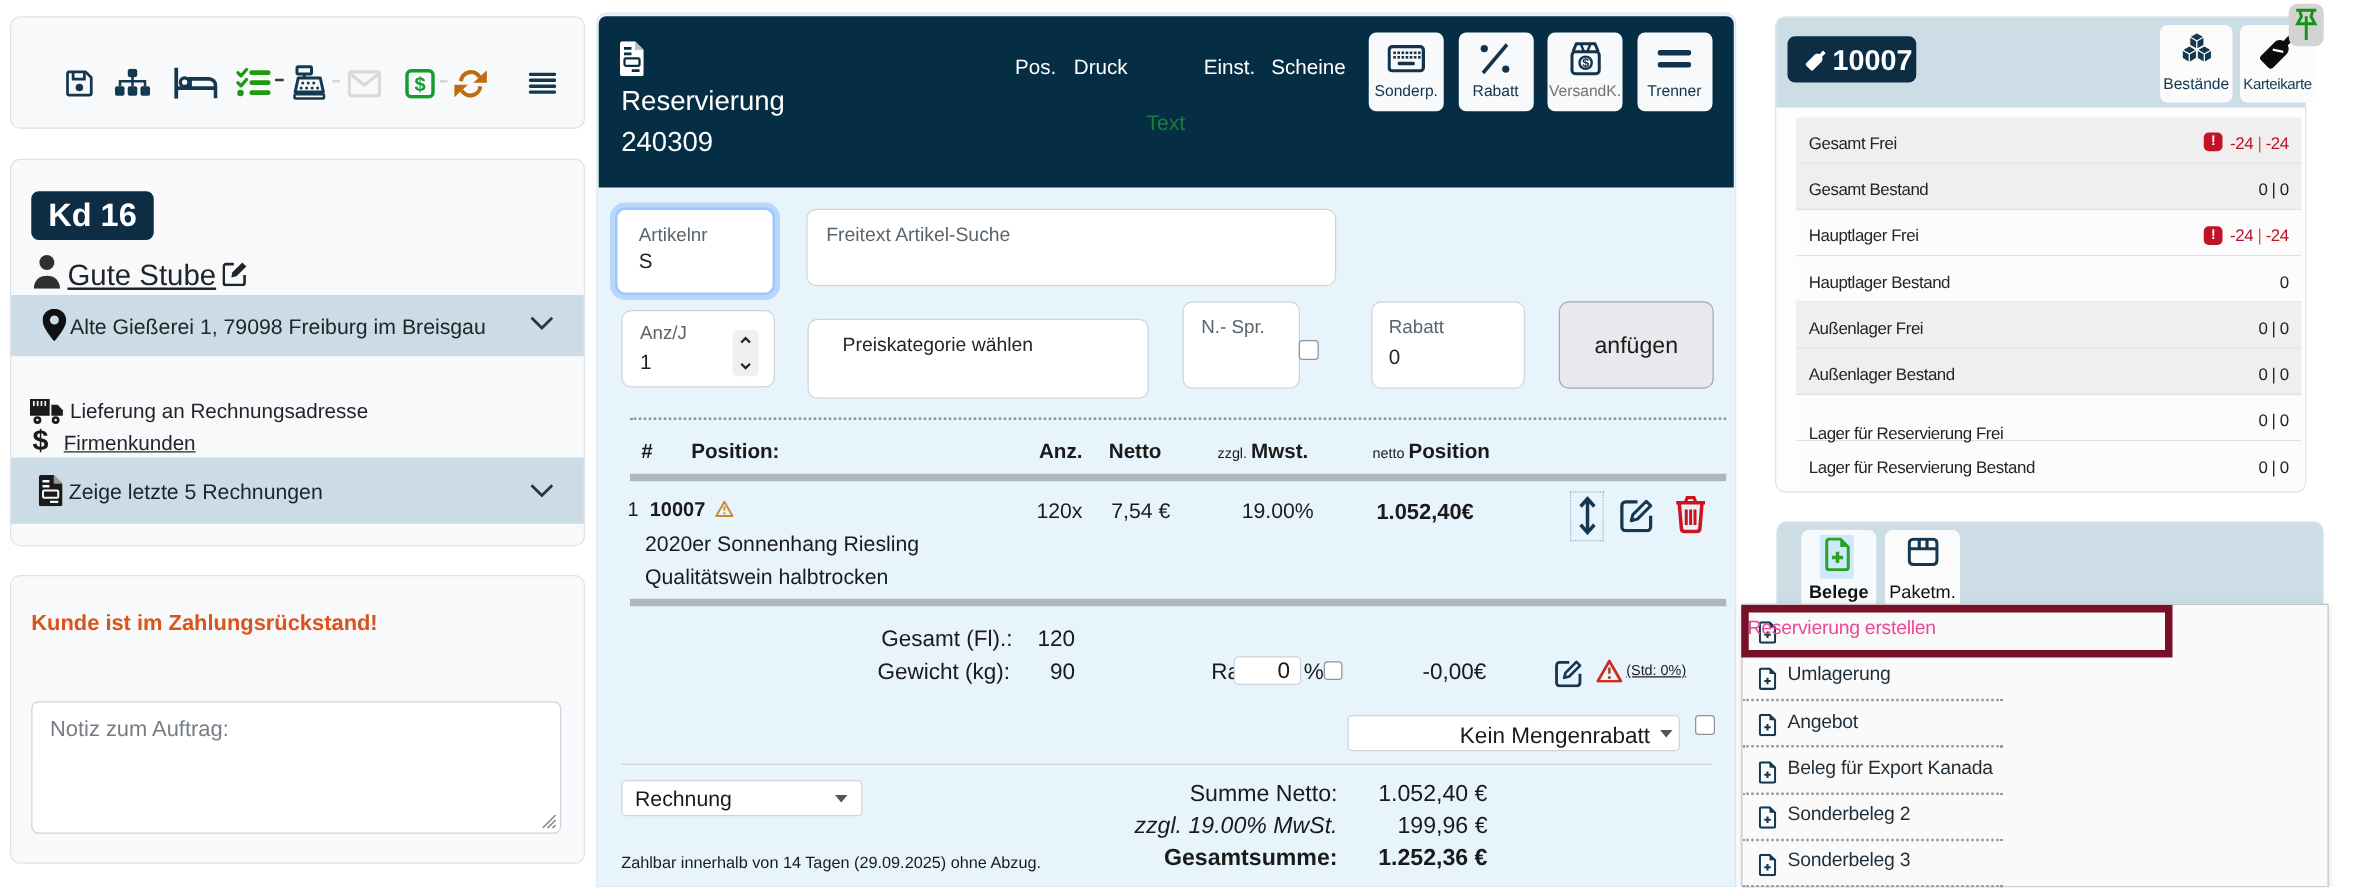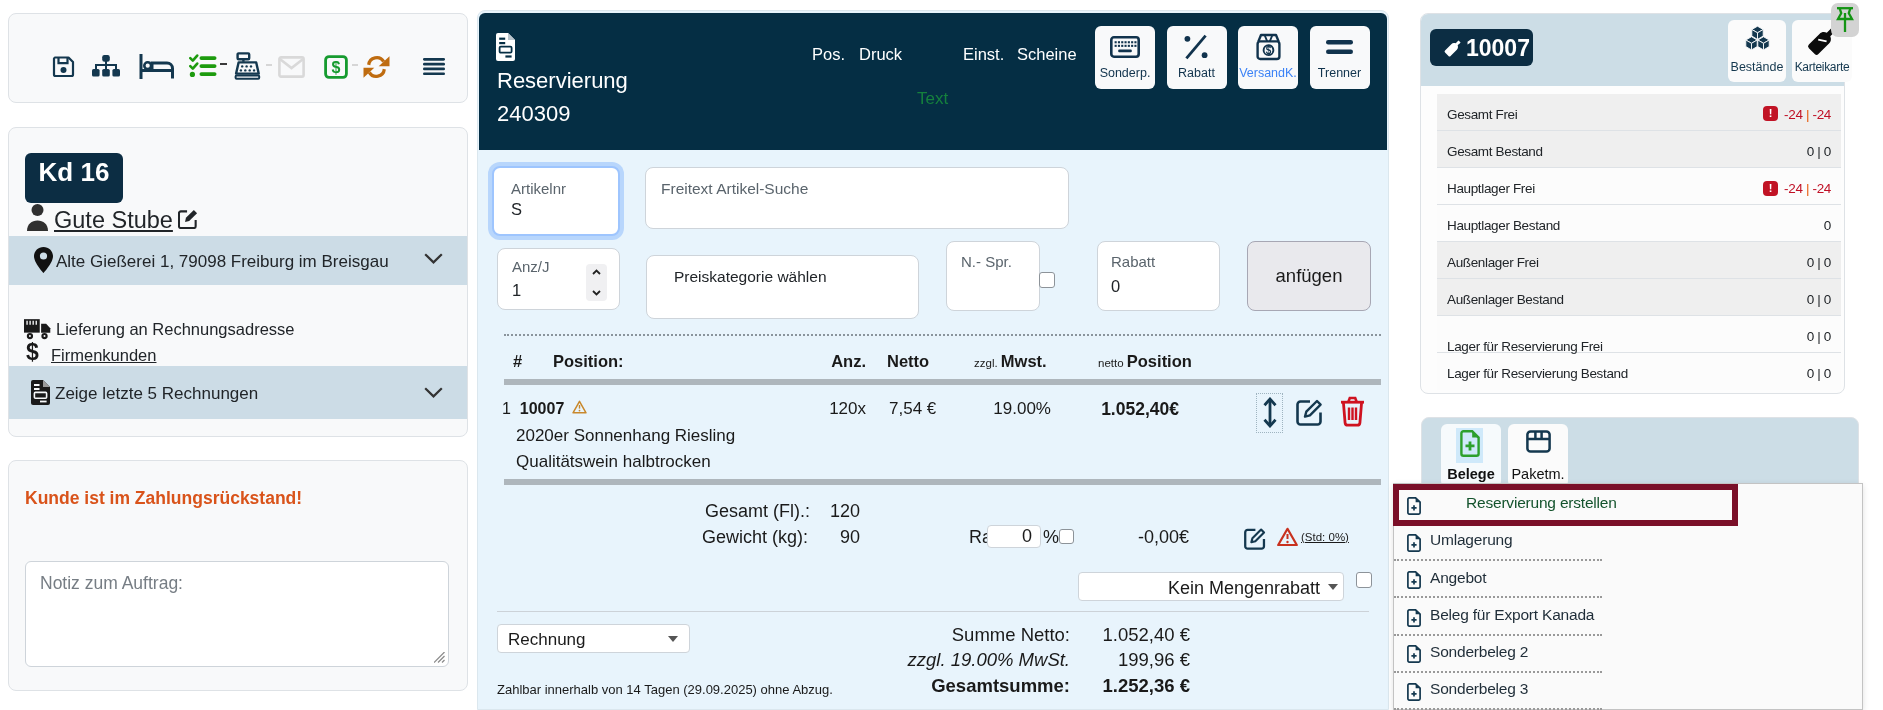--- a/index.html
+++ b/index.html
@@ -101,21 +101,21 @@
         <g fill="#14384f">
           <rect y="0" width="22" height="2.7" rx="1.35"></rect>
           <rect y="4.8" width="22" height="2.7" rx="1.35"></rect>
           <rect y="9.6" width="22" height="2.7" rx="1.35"></rect>
           <rect y="14.4" width="22" height="2.7" rx="1.35"></rect>
         </g>
       </svg>
 </div>
 
 <div class="card" style="left:8px;top:127px;width:460px;height:310px;"></div>
-<div class="abs" style="left:25px;top:153px;width:98px;height:50px;background:#0c2d43;border-radius:6px;color:#fff;font-size:26px;font-weight:bold;text-align:center;line-height:39px;">Kd 16</div>
+<div class="abs" style="left:25px;top:153px;width:98px;height:39px;background:#0c2d43;border-radius:6px;color:#fff;font-size:26px;font-weight:bold;text-align:center;line-height:39px;">Kd 16</div>
 <div class="abs" style="left:27px;top:204px;">
 <svg width="21" height="27" viewBox="0 0 21 27">
         <circle cx="10.5" cy="6" r="6" fill="#303030"></circle>
         <path d="M0 27c0-7 4.7-10.5 10.5-10.5S21 20 21 27z" fill="#303030"></path>
       </svg>
 </div>
 <div class="abs" style="left:54px;top:207px;font-size:23.5px;color:#212529;text-decoration:underline;">Gute Stube</div>
 <div class="abs" style="left:178px;top:208px;">
 <svg width="21" height="21" viewBox="0 0 22 22">
         <path d="M18.5 12.5v6.5a2 2 0 0 1-2 2H3a2 2 0 0 1-2-2V5.5a2 2 0 0 1 2-2h6.5" fill="none" stroke="#212529" stroke-width="2.2"></path>
@@ -241,21 +241,21 @@
 <div class="abs" style="left:1238px;top:26px;width:60px;height:63px;background:#f8f9fa;border-radius:6px;"></div>
 <div class="abs" style="left:1255px;top:33px;">
 <svg width="27" height="28" viewBox="0 0 27 28">
         <path d="M3.4 8.4 6 2h15l2.6 6.4" fill="none" stroke="#11334d" stroke-width="2.4" stroke-linejoin="round"></path>
         <path d="M9.6 2l2.6 6.4M17.4 2l-2.6 6.4" stroke="#11334d" stroke-width="1.9"></path>
         <rect x="2.6" y="8.4" width="21.8" height="17.6" rx="2.6" fill="none" stroke="#11334d" stroke-width="2.4"></rect>
         <circle cx="13.5" cy="17.2" r="4.9" fill="none" stroke="#11334d" stroke-width="1.9"></circle>
         <text x="13.5" y="20.8" text-anchor="middle" font-family="Liberation Sans" font-size="10" font-weight="bold" fill="#11334d">$</text>
       </svg>
 </div>
-<div class="abs" style="left:1238px;top:66px;width:60px;text-align:center;color:#3b82f6;font-size:12.5px;">VersandK.</div>
+<div class="abs" style="left:1238px;top:66px;width:60px;text-align:center;color:#737373;font-size:12.5px;">VersandK.</div>
 <div class="abs" style="left:1309.5px;top:26px;width:60px;height:63px;background:#f8f9fa;border-radius:6px;"></div>
 <div class="abs" style="left:1326px;top:40px;">
 <svg width="27" height="15" viewBox="0 0 27 15">
         <rect width="27" height="4.4" rx="2.2" fill="#11334d"></rect>
         <rect y="9.6" width="27" height="4.4" rx="2.2" fill="#11334d"></rect>
       </svg>
 </div>
 <div class="abs" style="left:1309.5px;top:66px;width:60px;text-align:center;color:#11334d;font-size:12.5px;">Trenner</div>
 
 <div class="abs" style="left:492px;top:166px;width:128px;height:70px;background:#fff;border:2px solid #9ec5fe;border-radius:8px;box-shadow:0 0 0 4px rgba(13,110,253,.22);"></div>
@@ -482,21 +482,21 @@
 <div class="abs" style="left:1394px;top:633.6px;width:208px;border-top:2px dotted #999;"></div>
 <div class="abs" style="left:1394px;top:671px;width:208px;border-top:2px dotted #999;"></div>
 <div class="abs" style="left:1394px;top:708.4px;width:208px;border-top:2px dotted #999;"></div>
 <div class="abs" style="left:1407px;top:496.5px;">
       <svg width="14" height="18" viewBox="0 0 14 18">
         <path d="M8.6 0.9H2.2a1.3 1.3 0 0 0-1.3 1.3v13.6a1.3 1.3 0 0 0 1.3 1.3h9.6a1.3 1.3 0 0 0 1.3-1.3V5.2z" fill="none" stroke="#14384f" stroke-width="1.7"></path>
         <path d="M8.6 0.9v4.3h4.5z" fill="#14384f"></path>
         <path d="M7 8.2v5.2M4.4 10.8h5.2" stroke="#14384f" stroke-width="1.7"></path>
       </svg>
     </div>
-<div class="abs" style="left:1466px;top:494px;font-size:15.5px;letter-spacing:-0.2px;color:#14532d;">Reservierung erstellen</div>
+<div class="abs" style="left:1398px;top:494px;font-size:15.5px;letter-spacing:-0.2px;color:#ec4899;">Reservierung erstellen</div>
 <div class="abs" style="left:1407px;top:533.9px;">
       <svg width="14" height="18" viewBox="0 0 14 18">
         <path d="M8.6 0.9H2.2a1.3 1.3 0 0 0-1.3 1.3v13.6a1.3 1.3 0 0 0 1.3 1.3h9.6a1.3 1.3 0 0 0 1.3-1.3V5.2z" fill="none" stroke="#14384f" stroke-width="1.7"></path>
         <path d="M8.6 0.9v4.3h4.5z" fill="#14384f"></path>
         <path d="M7 8.2v5.2M4.4 10.8h5.2" stroke="#14384f" stroke-width="1.7"></path>
       </svg>
     </div>
 <div class="abs" style="left:1430px;top:531.4px;font-size:15.5px;letter-spacing:-0.2px;color:#1f2d38;">Umlagerung</div>
 <div class="abs" style="left:1407px;top:571.3px;">
       <svg width="14" height="18" viewBox="0 0 14 18">

